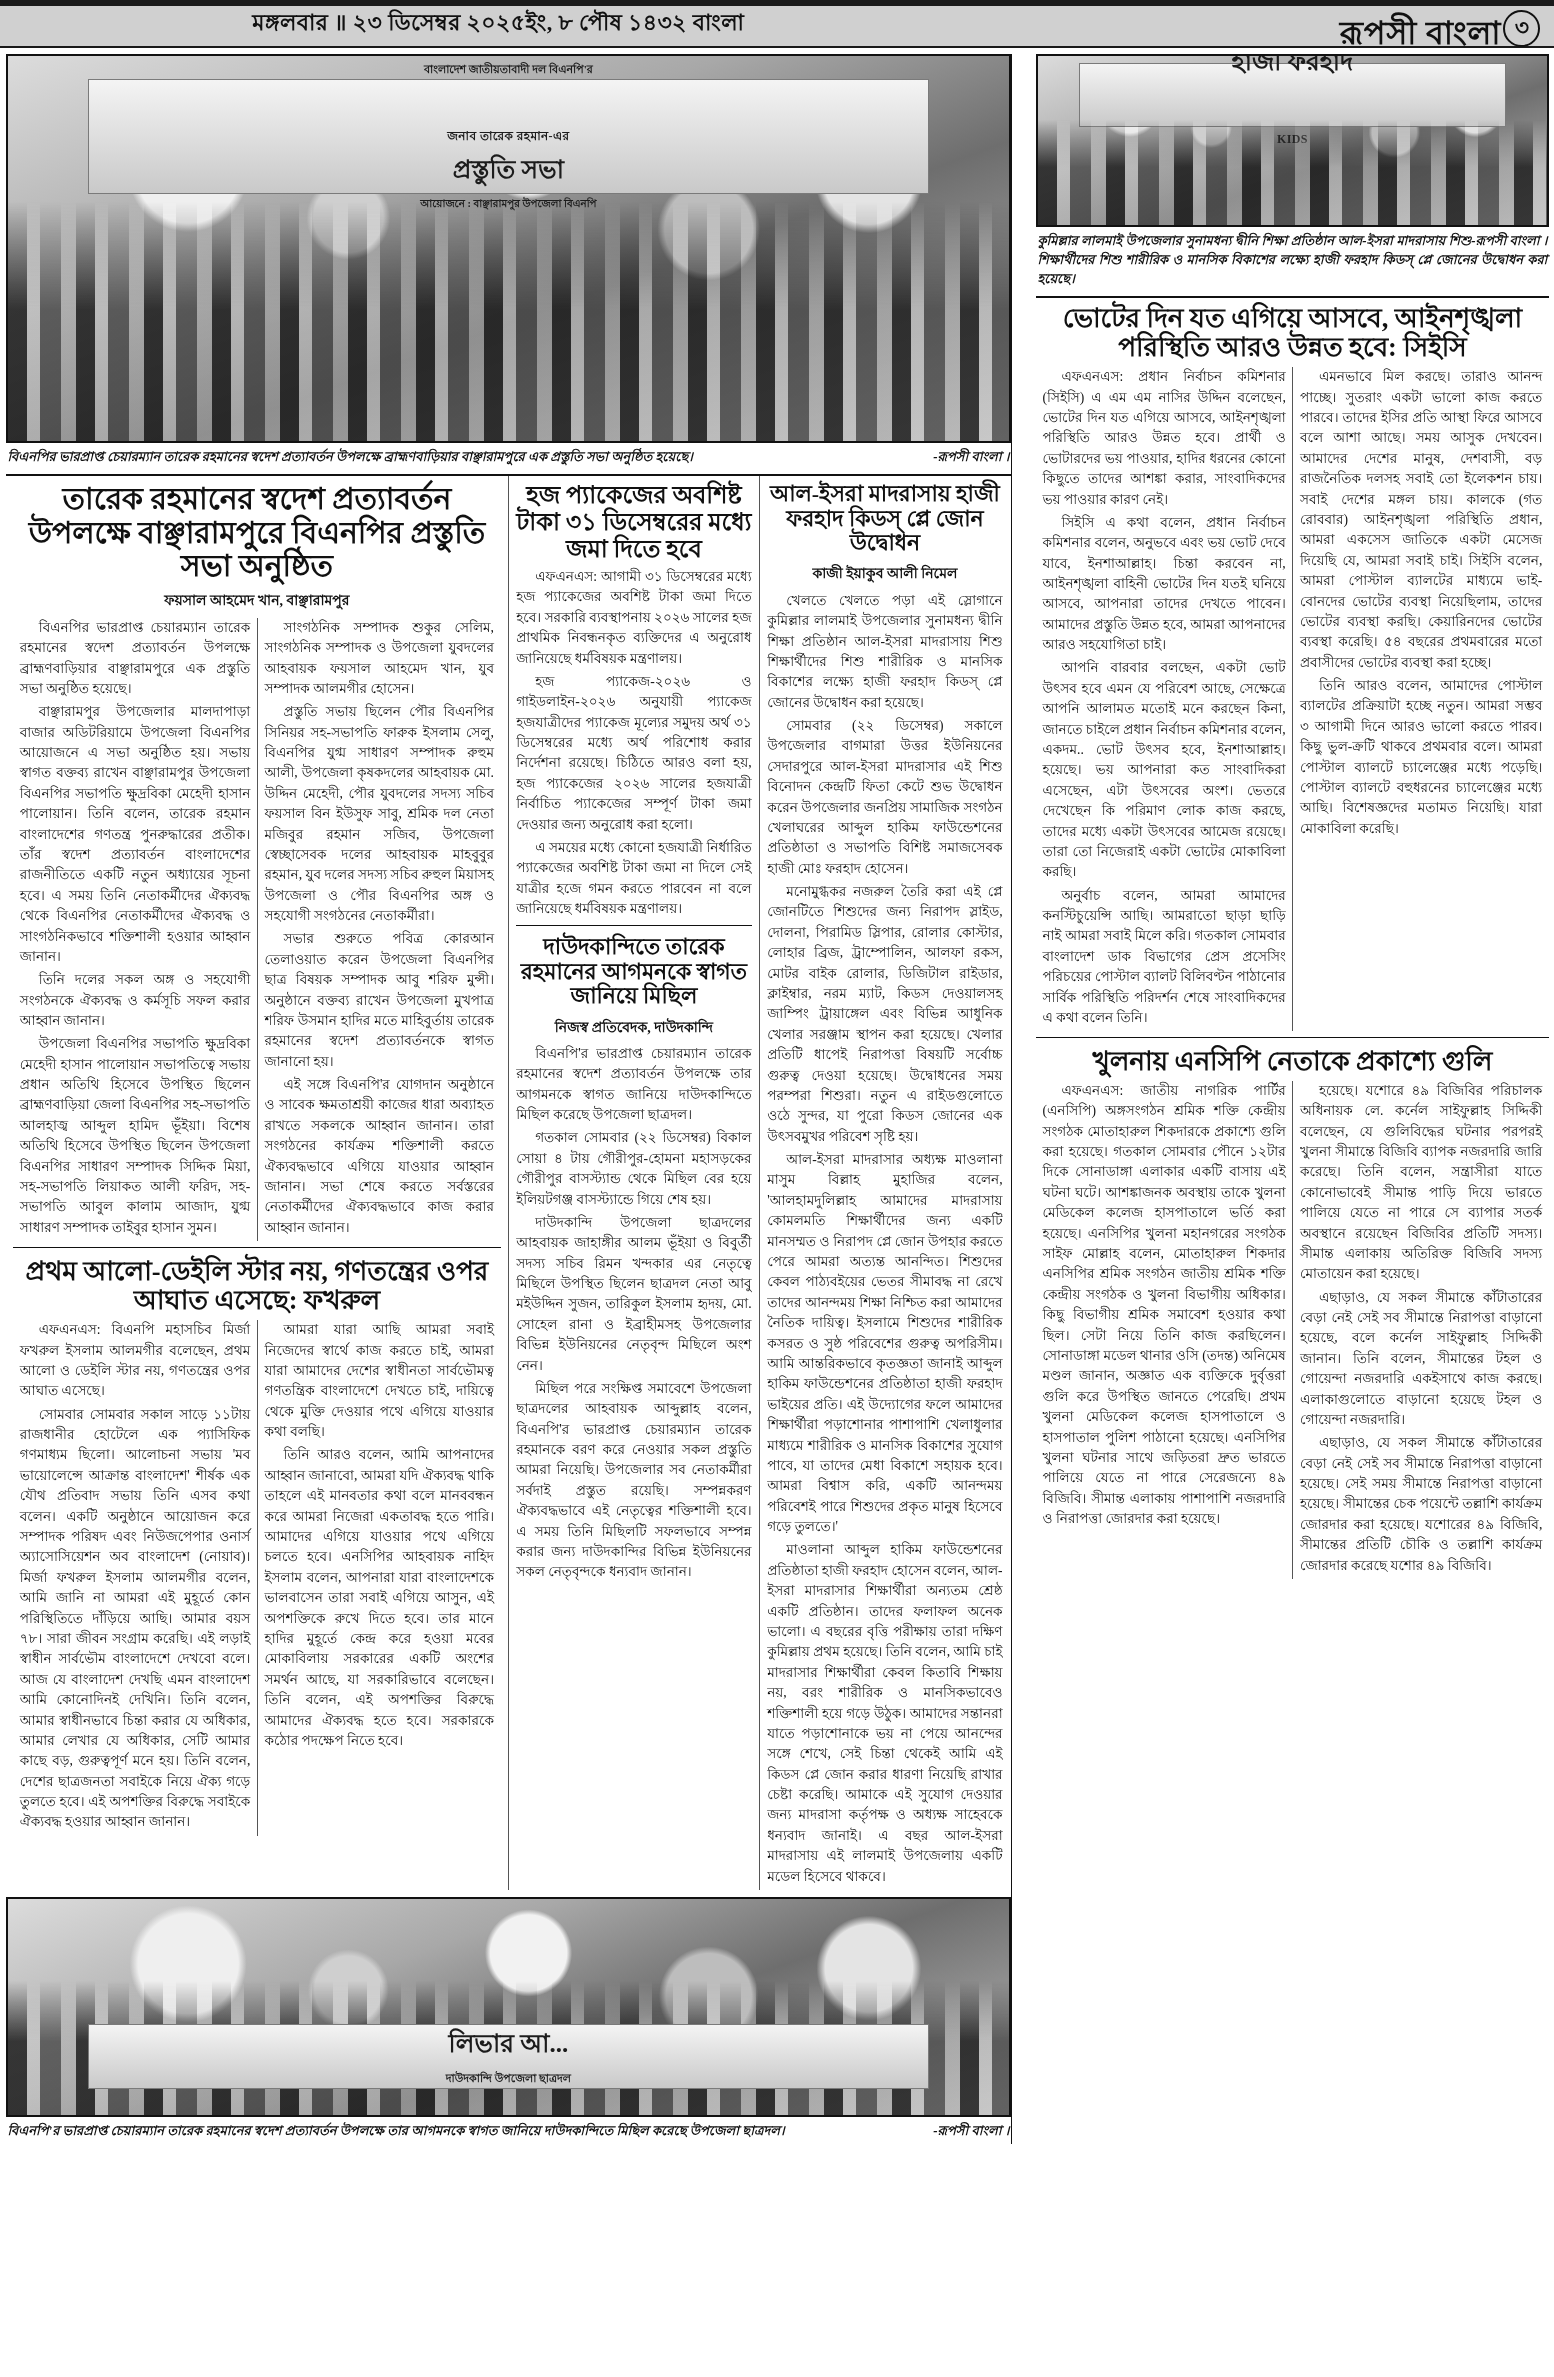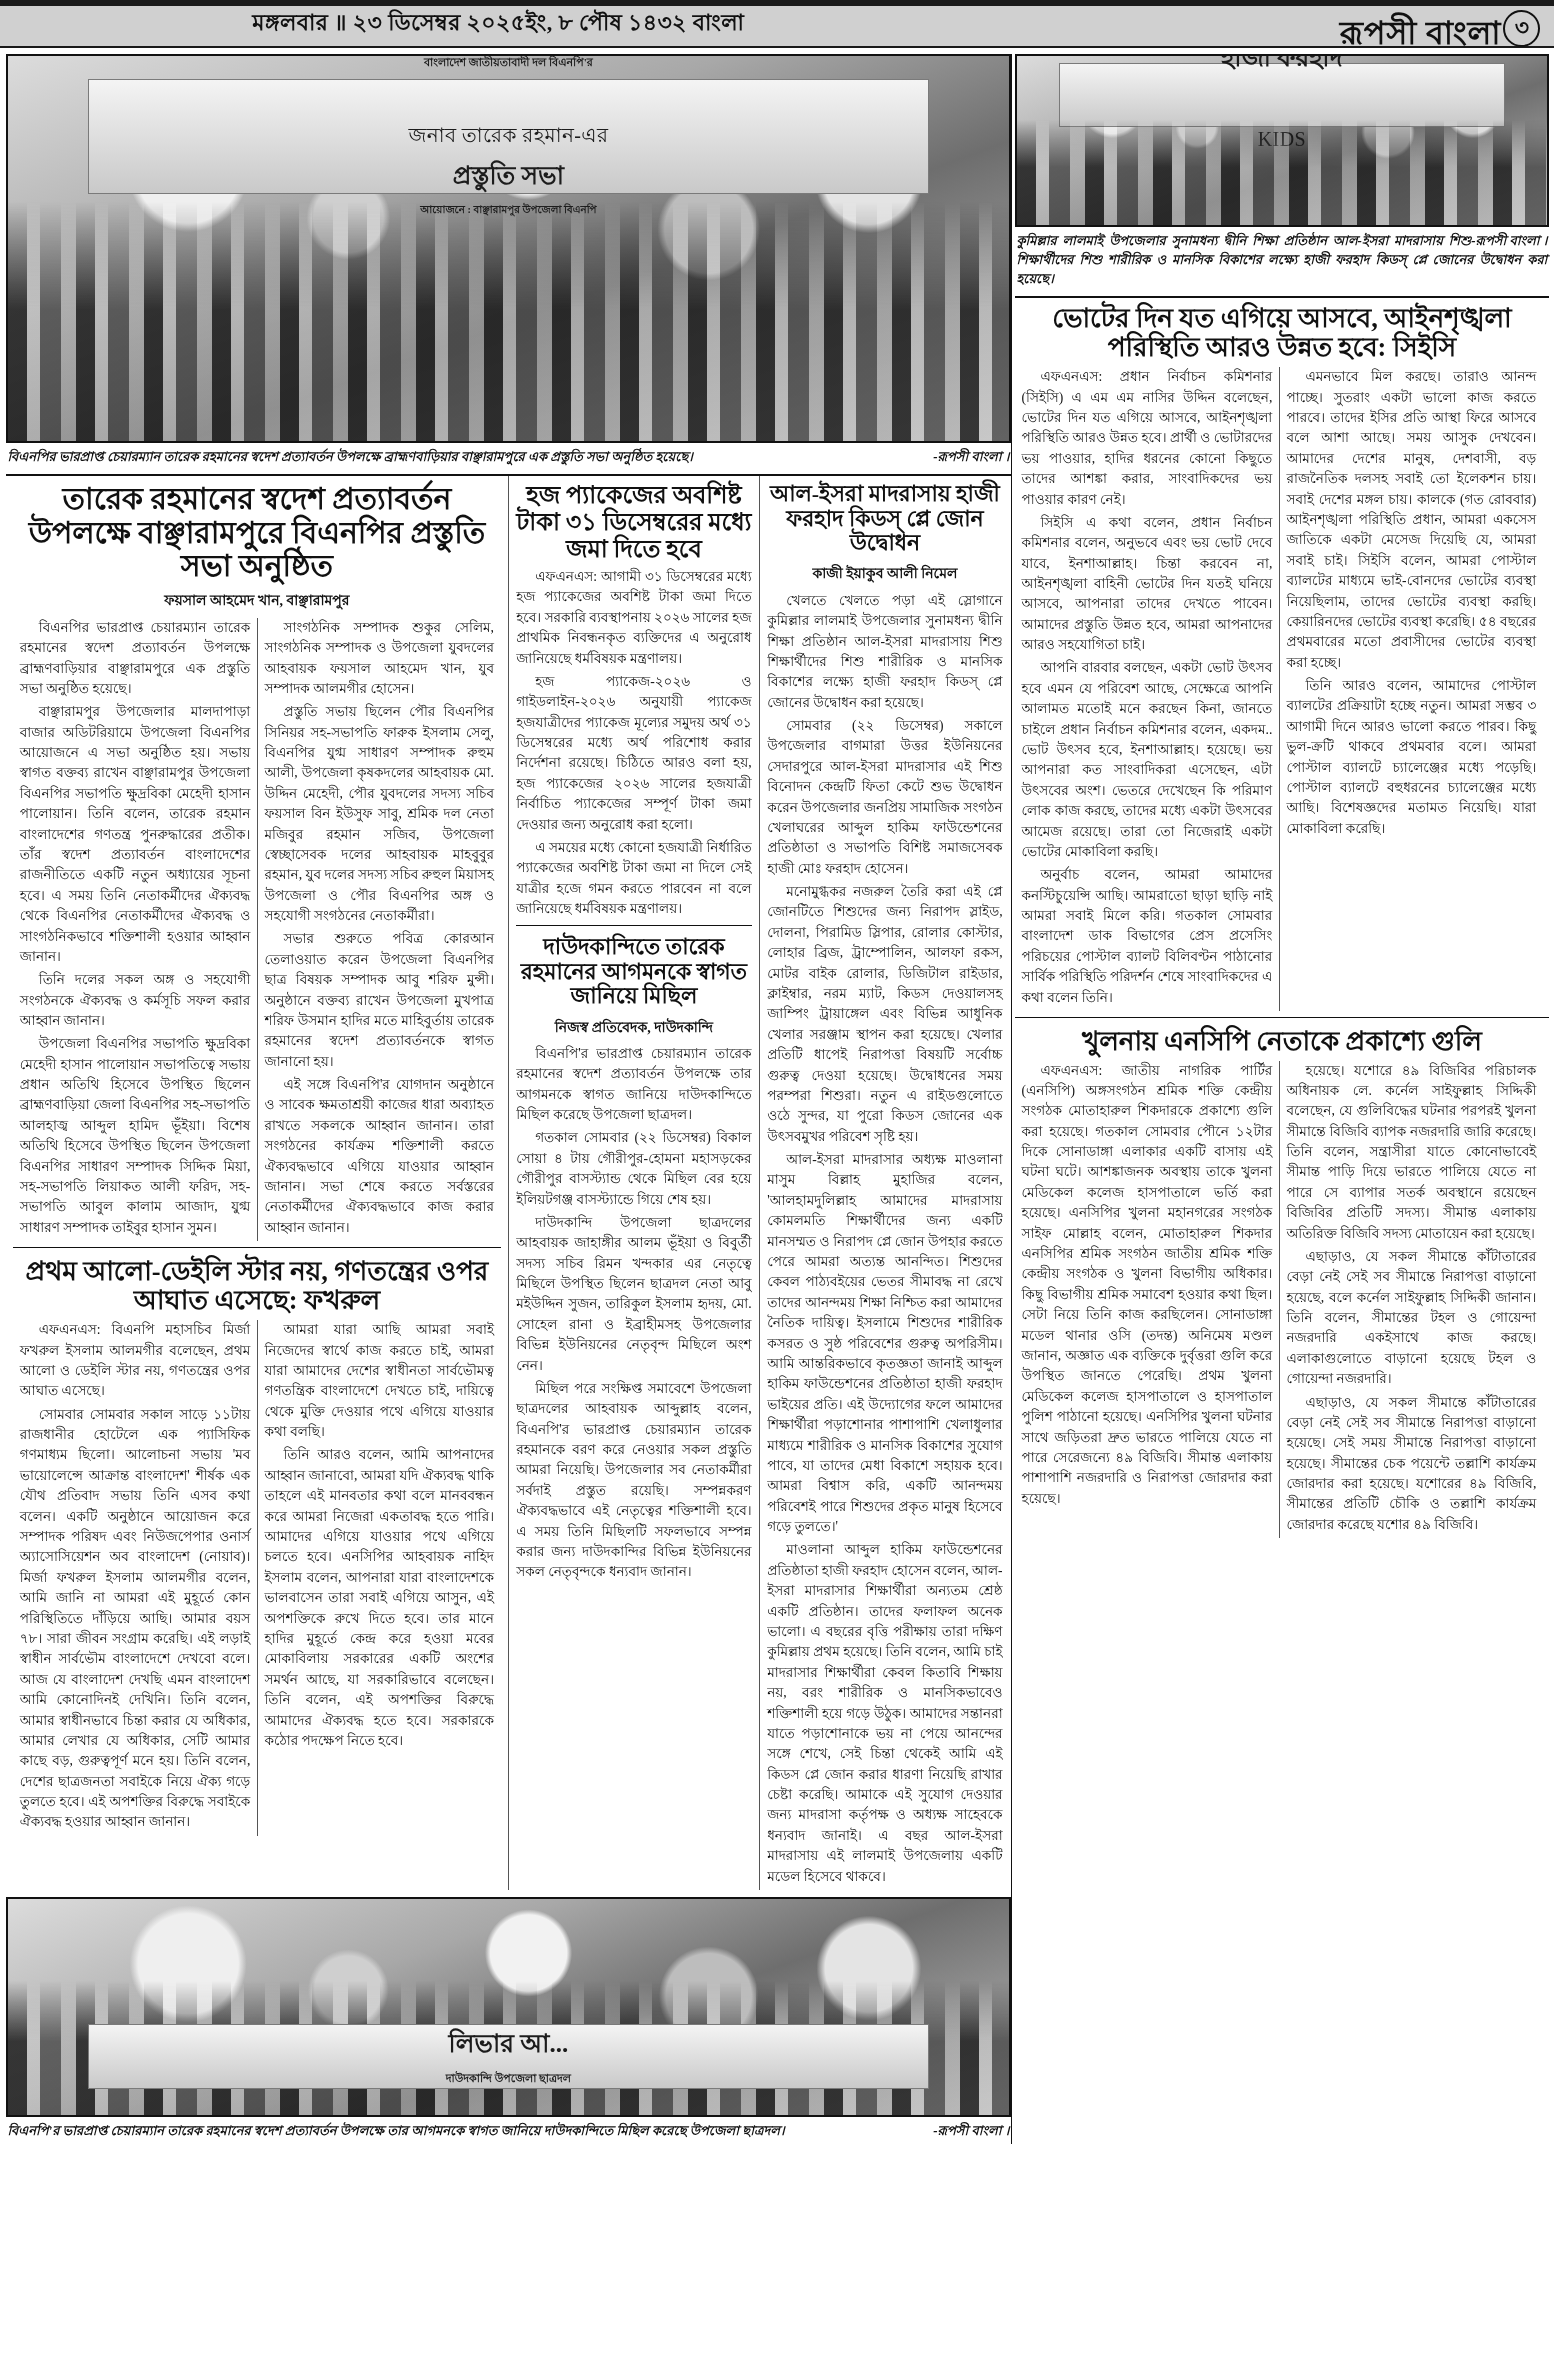--- a/index.html
+++ b/index.html
@@ -63,21 +63,21 @@
   }
 
   
   .page {
     display: flex;
     width: 1555px;
     padding: 5.9px 5.9px 0 5.9px;
     gap: 0;
   }
   .zone-left  { width: 1005px; }
-  .zone-right { width: 538px; padding-left: 3px; border-left: 1.5px solid #111; }
+  .zone-right { width: 538px; padding-left: 24px; border-left: 1.5px solid #111; }
 
   .cols { display: flex; gap: 0; }
   .col { padding: 0 7.3px; }
   .col + .col { border-left: 1.1px solid #555; }
 
   
   .w4 { width: 251px; }
   
   .rw2 { width: 264px; }
 
@@ -114,21 +114,21 @@
     position: absolute; top: 6%; left: 8%; right: 8%; height: 30%;
     background: linear-gradient(180deg,#f4f4f4,#c9c9c9);
     border: 1.5px solid #7a7a7a;
     display: flex; flex-direction: column; align-items: center; justify-content: center;
     gap: 2.9px;
     color: #1c1c1c;
     text-align: center;
     padding: 2.9px 7.3px;
   }
   .ph-banner .l1 { font-size: 11px; font-weight: 700; }
-  .ph-banner .l2 { font-size: 20px; font-weight: 400; letter-spacing: 0.4px; margin-top: 44px; }
+  .ph-banner .l2 { font-size: 12px; font-weight: 700; letter-spacing: 0.4px; margin-top: 44px; }
   .ph-banner .l3 { font-size: 25px; font-weight: 700; }
   .ph-banner .l4 { font-size: 10.3px; font-weight: 700; }
 
   .caption {
     font-size: 13px;
     font-style: italic;
     font-weight: 700;
     line-height: 1.45;
     text-align: justify;
     padding: 5.1px 1.5px 2.9px 1.5px;

